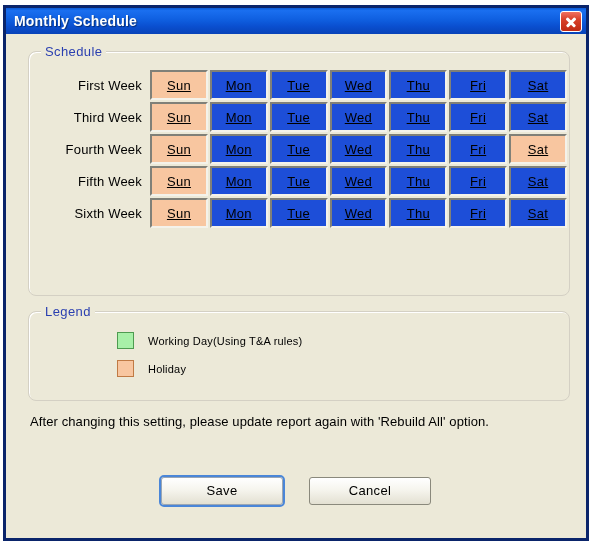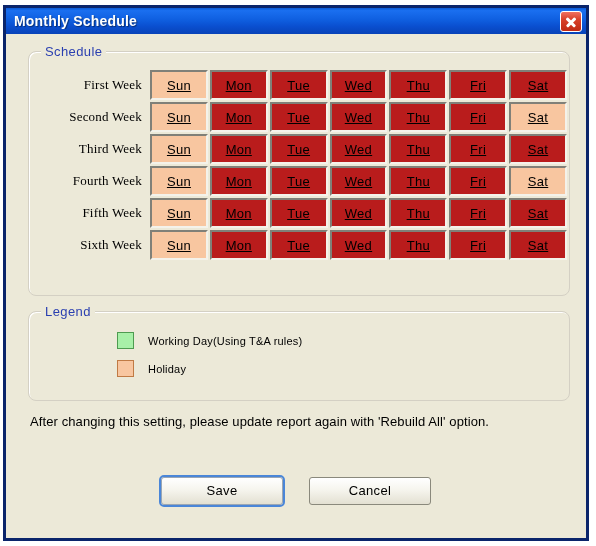--- a/index.html
+++ b/index.html
@@ -128,37 +128,36 @@
     table-layout: fixed;
   }
   #schedule-table td.week-label {
     width: 110px;
     text-align: right;
     padding-right: 6px;
     font-size: 13px;
     color: #000000;
     white-space: nowrap;
     letter-spacing: 0.2px;
-    font-family: Liberation Serif, serif;
   }
   #schedule-table td.day {
     height: 24px;
     text-align: center;
     vertical-align: middle;
     font-size: 13px;
     color: #000000;
     cursor: pointer;
     border-top: 2px solid #808078;
     border-left: 2px solid #808078;
     border-right: 2px solid #f4f2ea;
     border-bottom: 2px solid #f4f2ea;
     letter-spacing: 0.3px;
     text-decoration: underline;
   }
-  .cell-work    { background: #b91c1c; }
+  .cell-work    { background: #1d4ed8; }
   .cell-holiday { background: #f8c6a0; }
 
   
   .legend-row {
     position: absolute;
     left: 88px;
     display: flex;
     align-items: center;
   }
   #legend-row-0 { top: 20px; }
@@ -242,30 +241,20 @@
               <td class="week-label">First Week</td>
               <td class="day cell-holiday">Sun</td>
               <td class="day cell-work">Mon</td>
               <td class="day cell-work">Tue</td>
               <td class="day cell-work">Wed</td>
               <td class="day cell-work">Thu</td>
               <td class="day cell-work">Fri</td>
               <td class="day cell-work">Sat</td>
             </tr>
             <tr>
-              <td class="week-label">Second Week</td>
-              <td class="day cell-holiday">Sun</td>
-              <td class="day cell-work">Mon</td>
-              <td class="day cell-work">Tue</td>
-              <td class="day cell-work">Wed</td>
-              <td class="day cell-work">Thu</td>
-              <td class="day cell-work">Fri</td>
-              <td class="day cell-holiday">Sat</td>
-            </tr>
-            <tr>
               <td class="week-label">Third Week</td>
               <td class="day cell-holiday">Sun</td>
               <td class="day cell-work">Mon</td>
               <td class="day cell-work">Tue</td>
               <td class="day cell-work">Wed</td>
               <td class="day cell-work">Thu</td>
               <td class="day cell-work">Fri</td>
               <td class="day cell-work">Sat</td>
             </tr>
             <tr>

